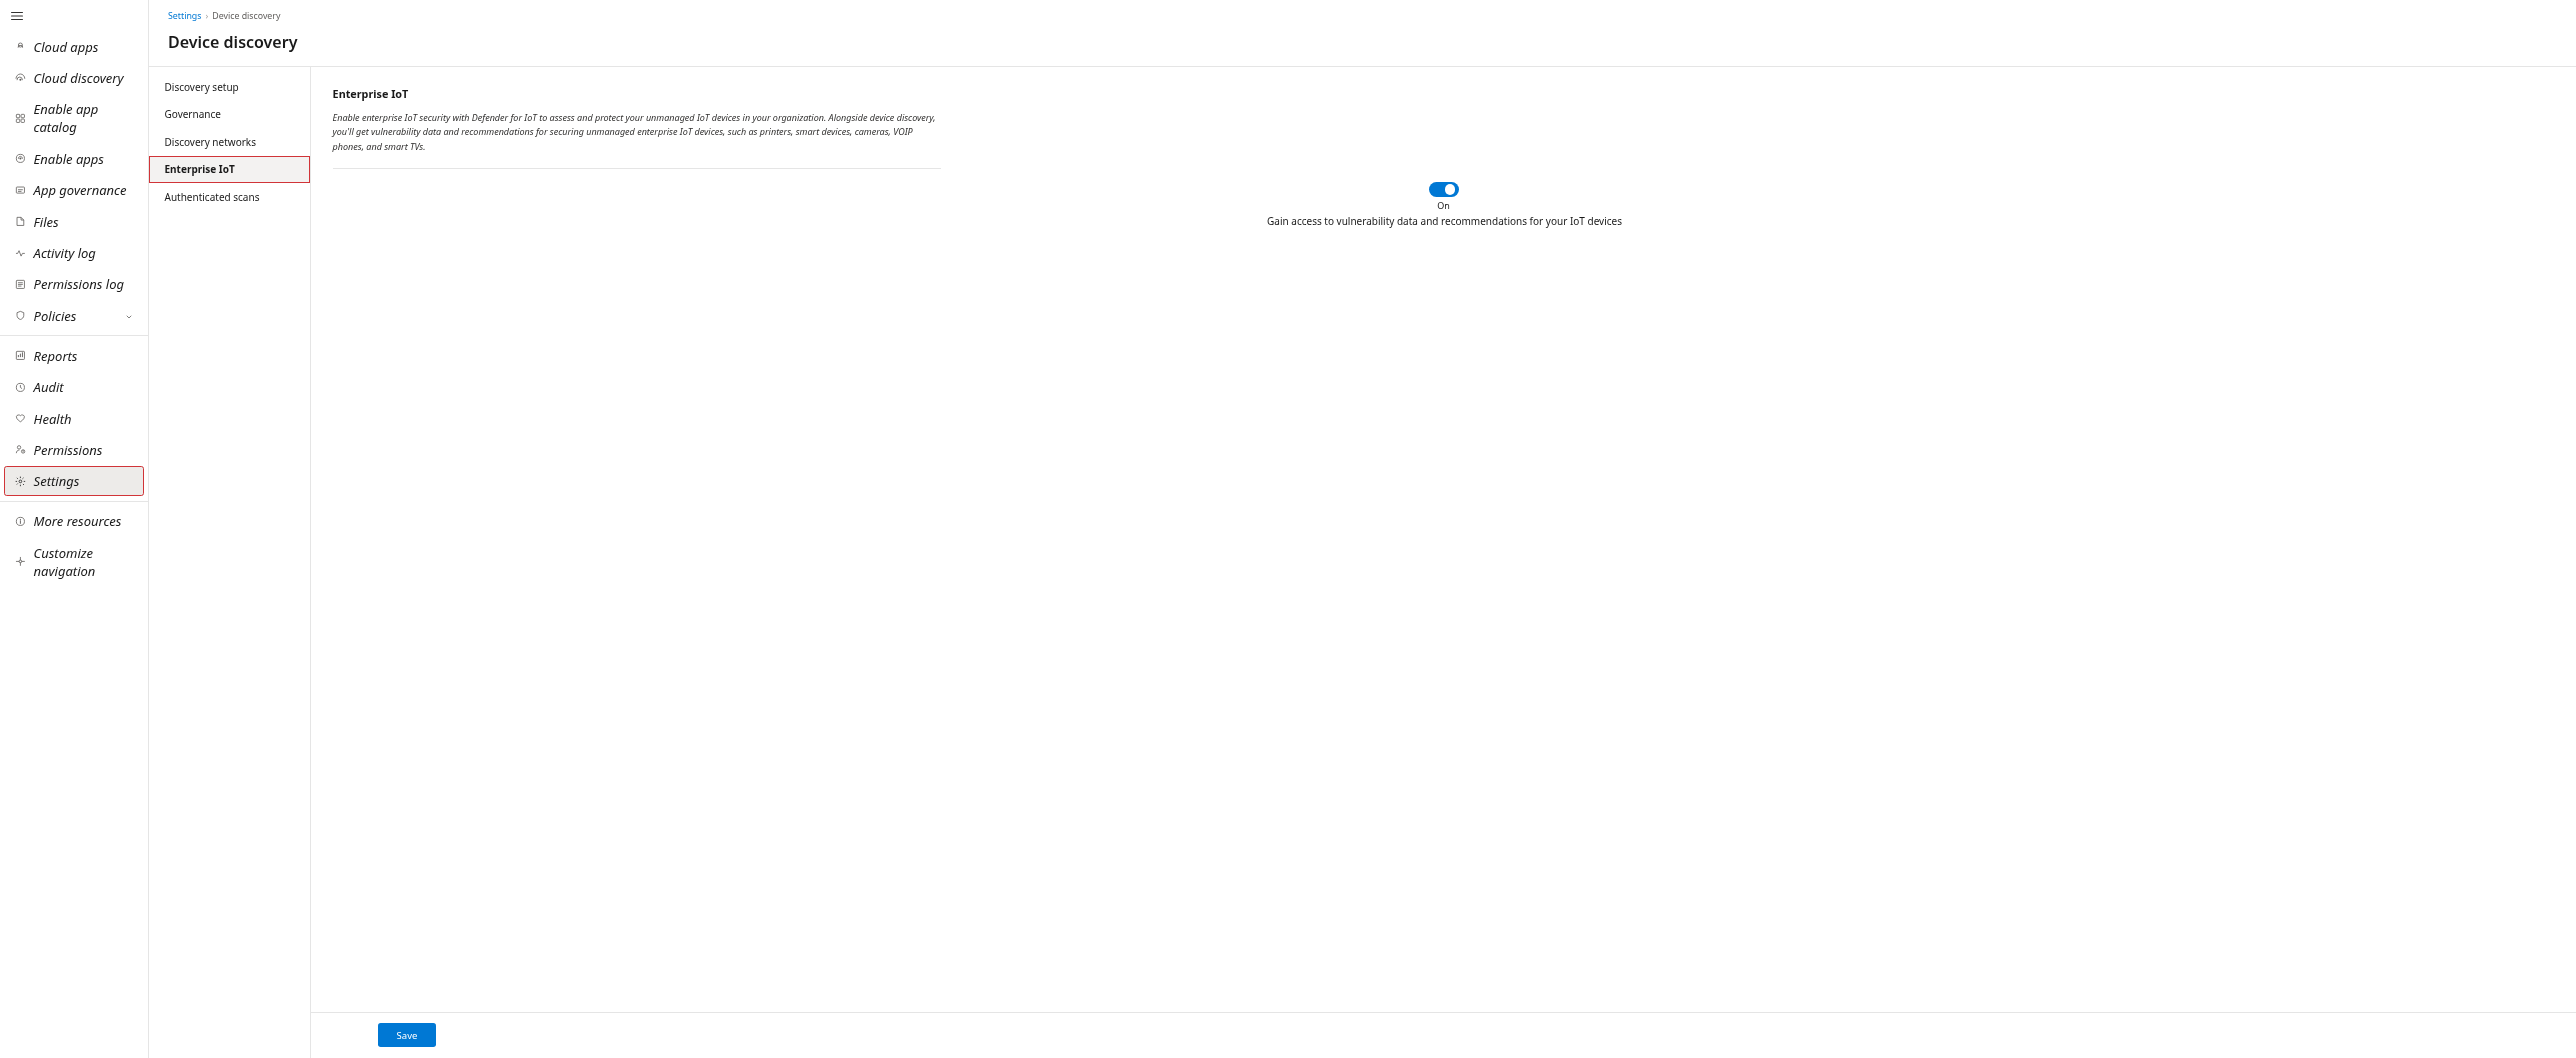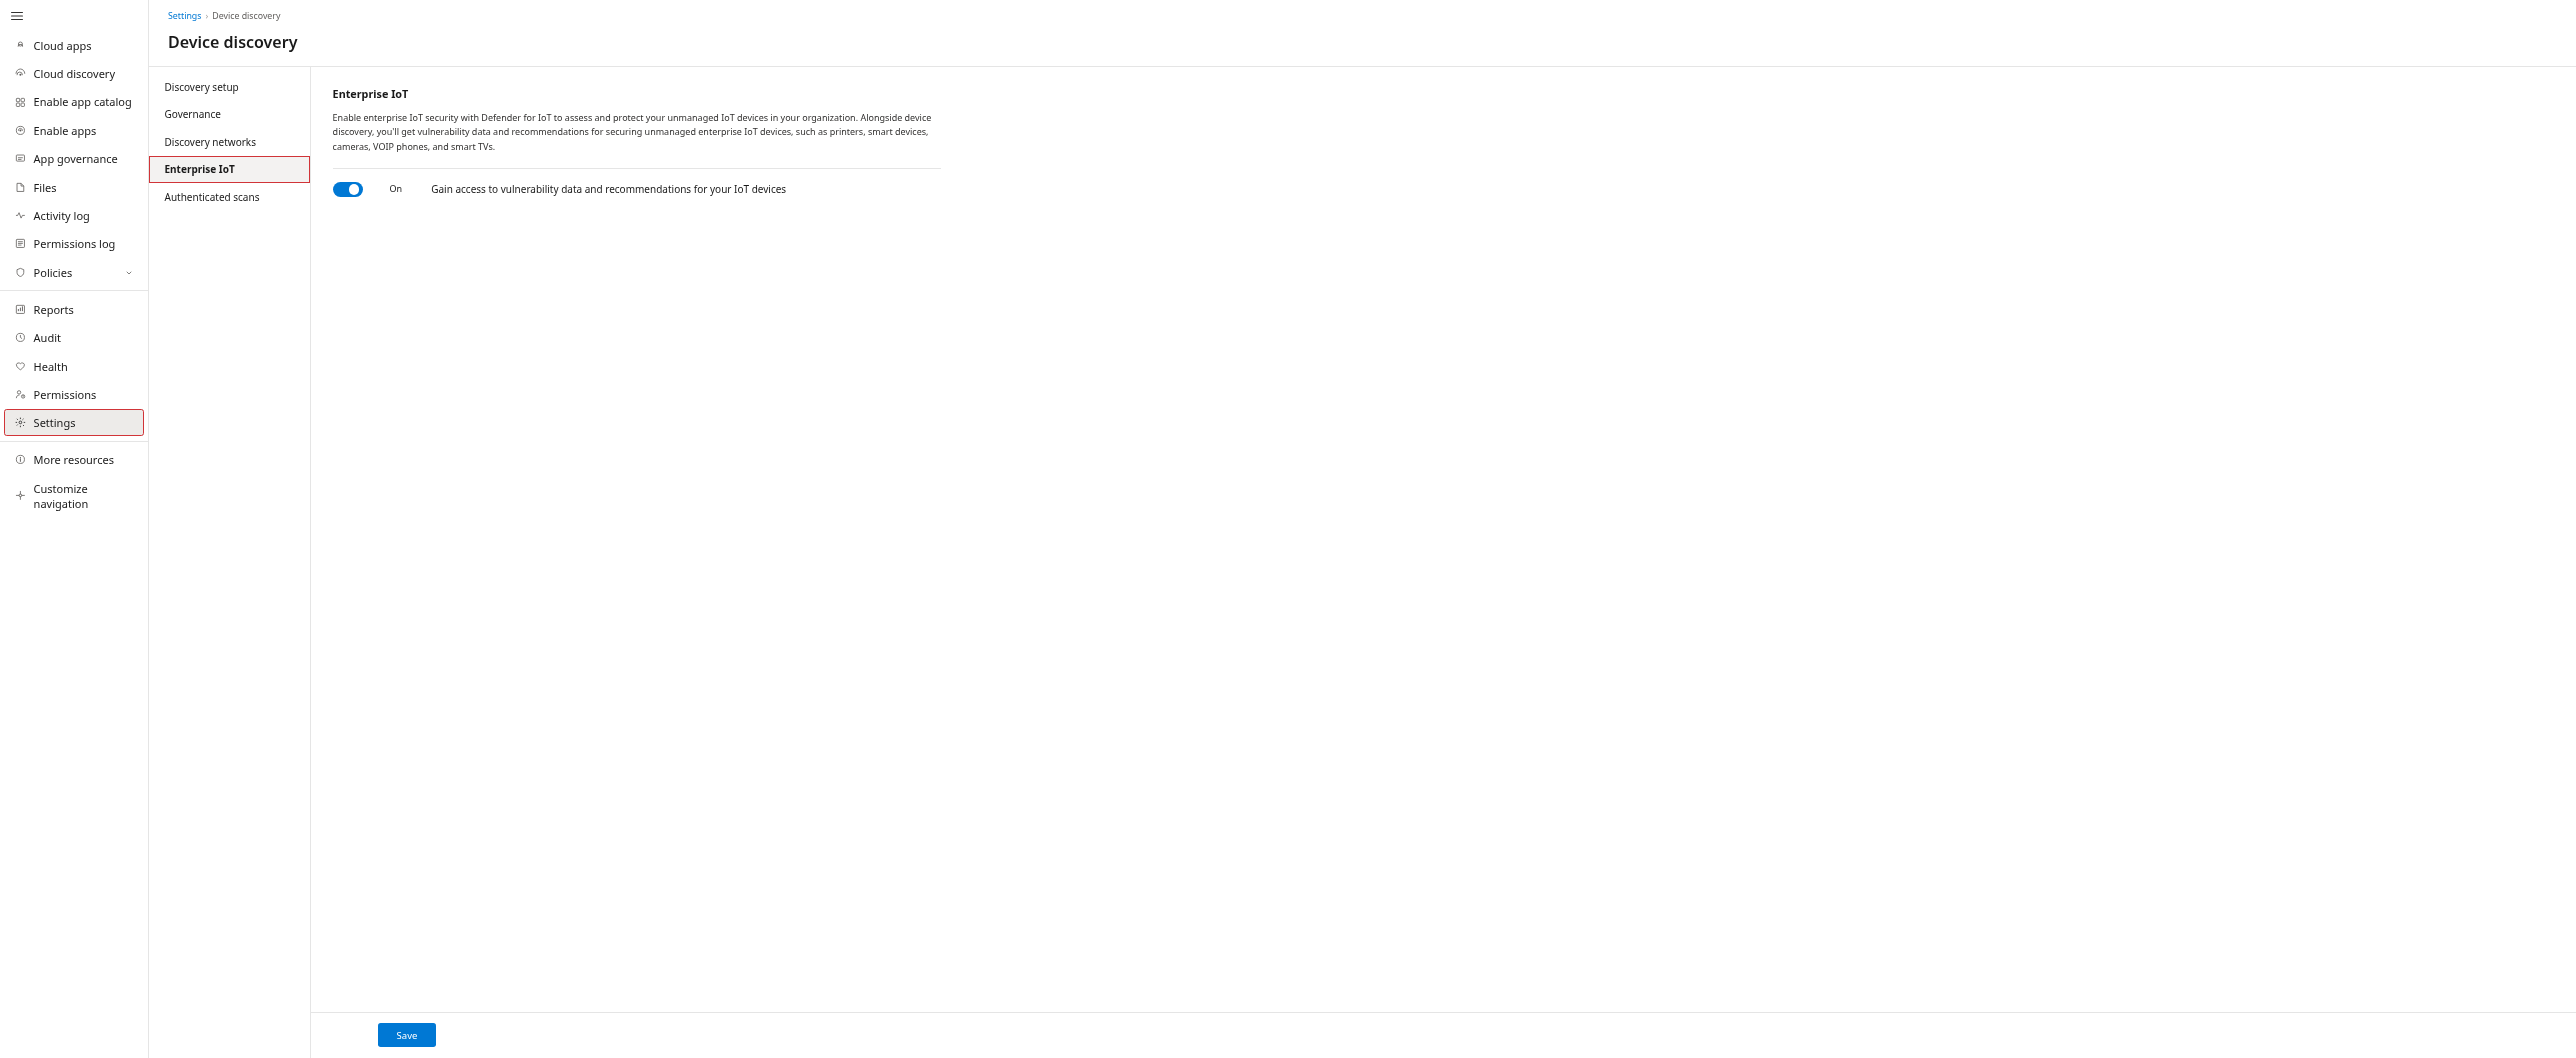--- a/index.html
+++ b/index.html
@@ -36,22 +36,23 @@
     .sidebar-item {
       display: flex;
       align-items: center;
       gap: 6.8px;
       padding: 6px 10.8px;
       cursor: pointer;
       border-radius: 2.7px;
       margin: 0.7px 4px;
       color: #1a1a1a;
       text-decoration: none;
-      font-size: 11px;
+      font-size: 13px;
       position: relative;
+      font-style: italic;
     }
     .sidebar-item.active-border {
       outline: 1.4px solid #d13438;
       outline-offset: -1.4px;
       background: #edebe9;
     }
     .sidebar-item .icon {
       display: flex;
       align-items: center;
       justify-content: center;
@@ -147,26 +148,29 @@
       color: #1a1a1a;
     }
     .right-panel-desc {
       font-size: 9px;
       color: #323130;
       line-height: 1.6;
       max-width: 608px;
       border-bottom: 0.7px solid #e5e5e5;
       padding-bottom: 13.5px;
       margin-bottom: 13.5px;
+      font-style: italic;
     }
 
     
     .toggle-row {
       display: flex;
-      gap: 27px;
+      align-items: center;
+      gap: 2px;
+      flex-direction: column;
     }
     .toggle-switch {
       position: relative;
       width: 30px;
       height: 15px;
       flex-shrink: 0;
       cursor: pointer;
     }
     .toggle-switch input {
       opacity: 0;

